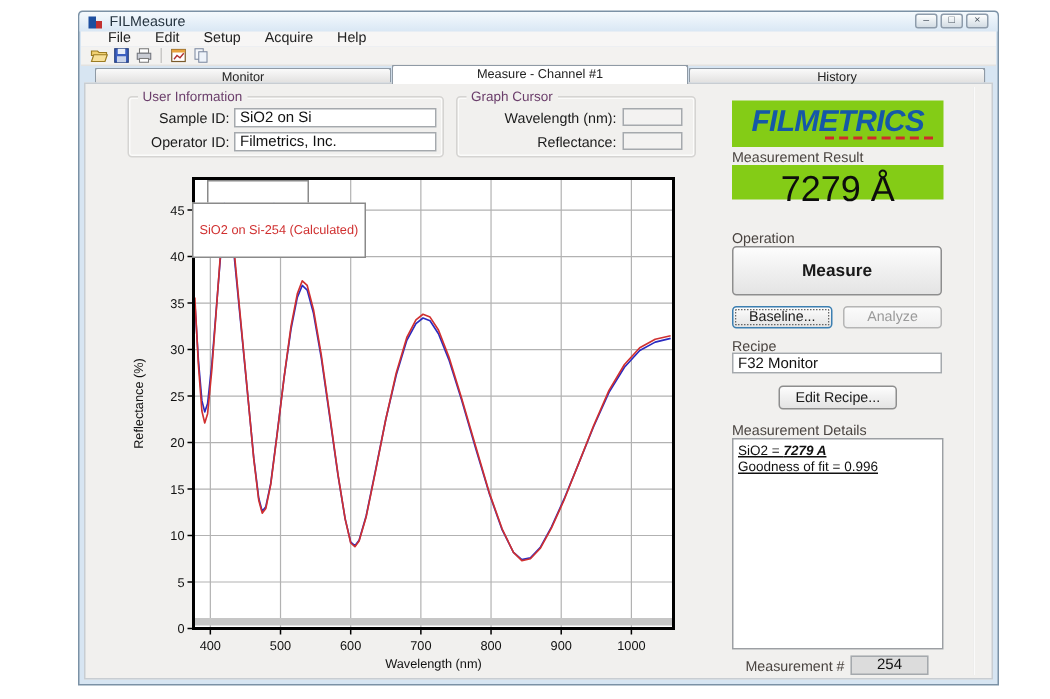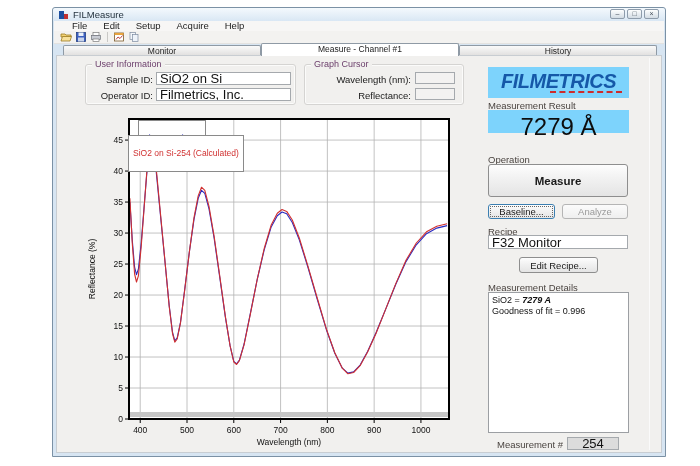--- a/index.html
+++ b/index.html
@@ -55,52 +55,52 @@
     background:#f1f0ee; border:1px solid #c8cdd2;
   }
   
   .groupbox { position:absolute; border:1px solid #d5d4d2; border-radius:3px; box-shadow:0 0 0 1px #fbfbfa inset; }
   .gb-caption {
     position:absolute; top:-6px; left:6px; background:#f1f0ee; padding:0 3px;
     font-size:9px; color:#6b3e6b; line-height:11px; white-space:nowrap;
   }
   .fld-label { position:absolute; font-size:9.5px; color:#1a1a1a; text-align:right; white-space:nowrap; }
   .txtinput {
-    position:absolute; border:1px solid #a5a9ad; background:#ffffff; font-size:13px;
+    position:absolute; border:1px solid #a5a9ad; background:#ffffff; font-size:10px;
     font-family:"Liberation Sans", sans-serif; padding:0 3px; color:#111;
   }
   .txtinput.dim { background:#f3f2f1; }
   
   .chartbox { position:absolute; left:18px; top:103px; width:410px; height:340px; }
   svg text { font-family:"Liberation Sans", sans-serif; font-size:8.5px; fill:#111; }
   .legend-item {
     position:absolute; background:#ffffff; border:1px solid #8a8a8a; font-size:8.5px;
     line-height:11px; padding:12px 4px; white-space:nowrap; z-index:2;
   }
   
   .rp-label { position:absolute; font-size:9.5px; color:#4a4440; white-space:nowrap; }
-  .whitebox { position:absolute; background:#7dd3fc; }
+  .whitebox { position:absolute; background:#84cc16; }
   .logo {
     font-style:italic; font-weight:bold; font-size:20px; letter-spacing:-0.5px;
     color:#1558a8; text-align:center; line-height:29px; position:relative;
   }
   .logo-dashes { position:absolute; left:44%; right:5%; top:24px; border-top:2px dashed #cf2b2b; }
   .result-value { font-size:24px; text-align:center; line-height:33px; color:#0d0d0d; }
   .btn {
     position:absolute; border:1px solid #8e8e8e; border-radius:3px; color:#1a1a1a;
     background:linear-gradient(#fdfdfd,#f1f1f1 45%,#e4e4e4); text-align:center;
     font-family:"Liberation Sans", sans-serif; padding:0;
   }
   .btn-measure { font-size:11.5px; font-weight:bold; }
   .btn-small { font-size:9.5px; }
   .btn-default { border-color:#3c7fb1; outline:1px dotted #666; outline-offset:-3px; }
   .btn-disabled { color:#9a9a9a; border-color:#b5b5b5; background:linear-gradient(#fbfbfb,#efefef); }
   .details-box {
     position:absolute; background:#ffffff; border:1px solid #9c9fa3;
-    font-size:9px; line-height:11px; padding:2px 3px; color:#111;
+    font-size:9px; line-height:11px; padding:2px 3px; color:#111;text-decoration:underline;
   }
   .groove { position:absolute; width:1px; background:#cfcfcf; border-right:1px solid #fafafa; }
 </style>
 </head>
 <body>
 
 <div class="window">
 
   <div class="titlebar">
     <span class="appicon">

